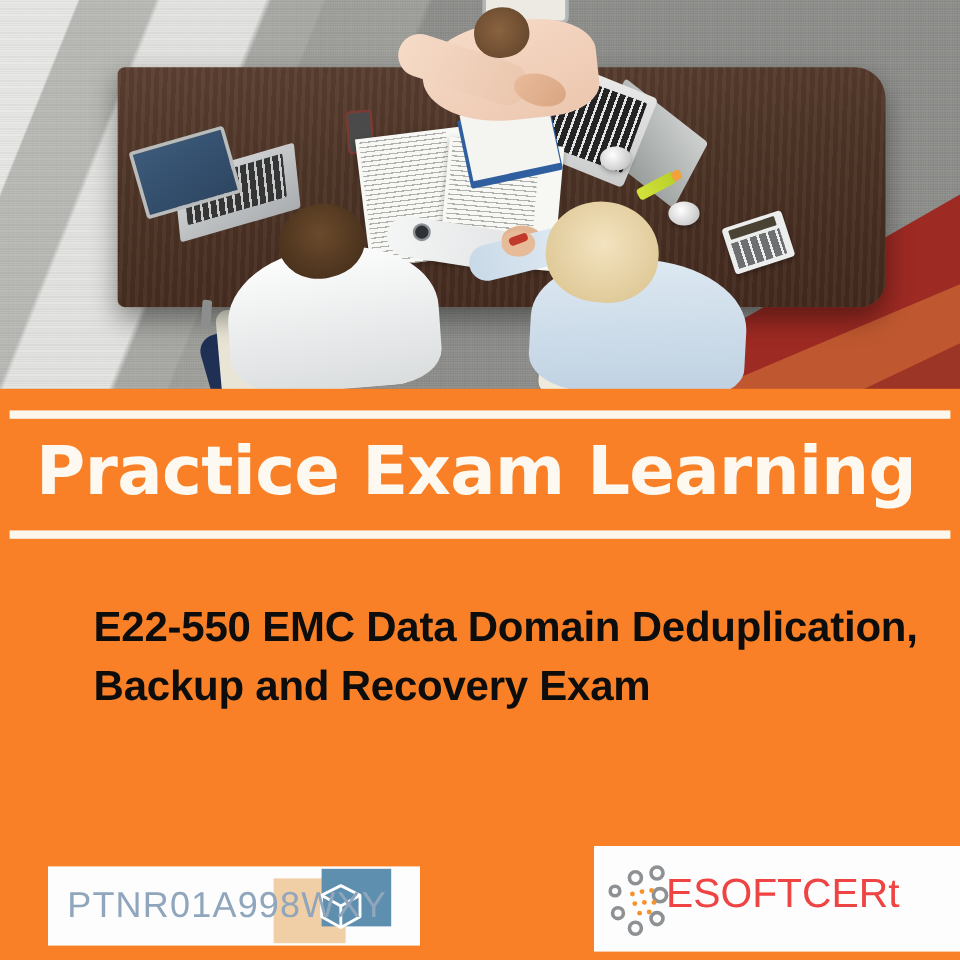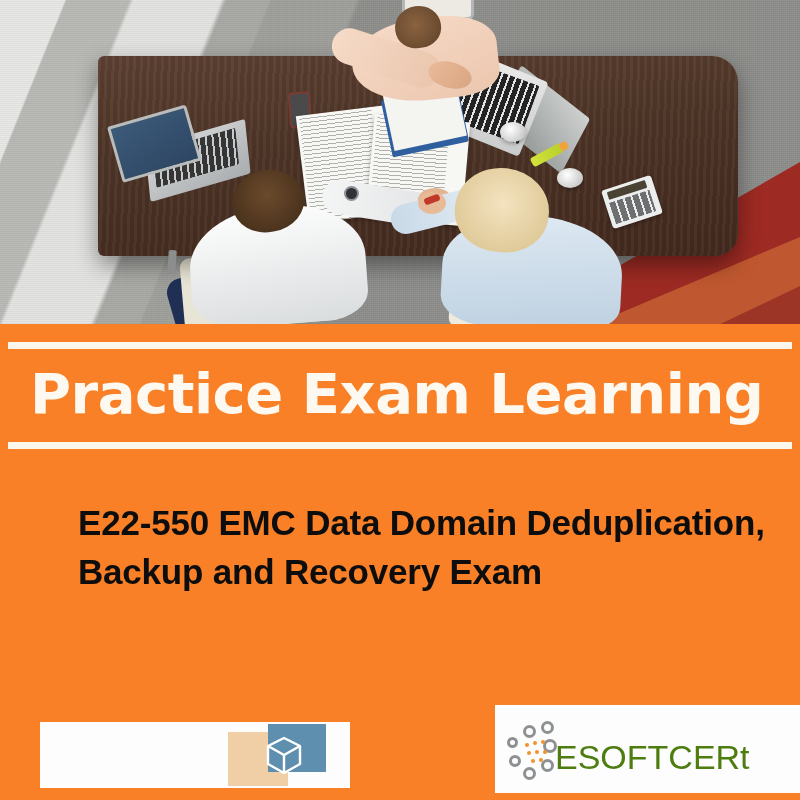--- a/index.html
+++ b/index.html
@@ -253,25 +253,25 @@
   }
 
   .logo-right {
     position: absolute;
     left: 495px; top: 705px;
     width: 305px; height: 88px;
     background: #fdfdfd;
     overflow: hidden;
   }
   .lr-text {
-    position: absolute; left: 60px; top: 33px;
+    position: absolute; left: 60px; top: 21px;
     font-family: "Liberation Sans", sans-serif;
     font-size: 34px;
     font-weight: 400;
-    color: #4d7c0f;
+    color: #ef4444;
     letter-spacing: 0px;
     white-space: nowrap;
   }
   .lr-dots { position: absolute; left: 12px; top: 14px; width: 66px; height: 62px; }
   .ring {
     position: absolute; border-radius: 50%;
     border: 3px solid #8e9193; background: #fdfdfd;
   }
   .odot { position: absolute; border-radius: 50%; background: #f4922e; }
 
@@ -362,20 +362,21 @@
   <div class="logo-left">
     <div class="ll-tan"></div>
     <div class="ll-blue"></div>
     <svg class="ll-cube" viewBox="0 0 44 44">
       <g fill="none" stroke="#ffffff" stroke-width="2.4" stroke-linejoin="round">
         <path d="M22 4 L38 12 L38 30 L22 39 L6 30 L6 12 Z"></path>
         <path d="M6 12 L22 21 L38 12"></path>
         <path d="M22 21 L22 39"></path>
       </g>
     </svg>
+    <div class="ll-text">PTNR01A998WXY</div>
   </div>
 
   <div class="logo-right">
     <div class="lr-dots">
       <div class="ring" style="left:0px;  top:18px; width:11px; height:11px;"></div>
       <div class="ring" style="left:2px;  top:36px; width:12px; height:12px;"></div>
       <div class="ring" style="left:16px; top:6px;  width:13px; height:13px;"></div>
       <div class="ring" style="left:16px; top:48px; width:13px; height:13px;"></div>
       <div class="ring" style="left:34px; top:2px;  width:13px; height:13px;"></div>
       <div class="ring" style="left:36px; top:20px; width:14px; height:14px;"></div>

